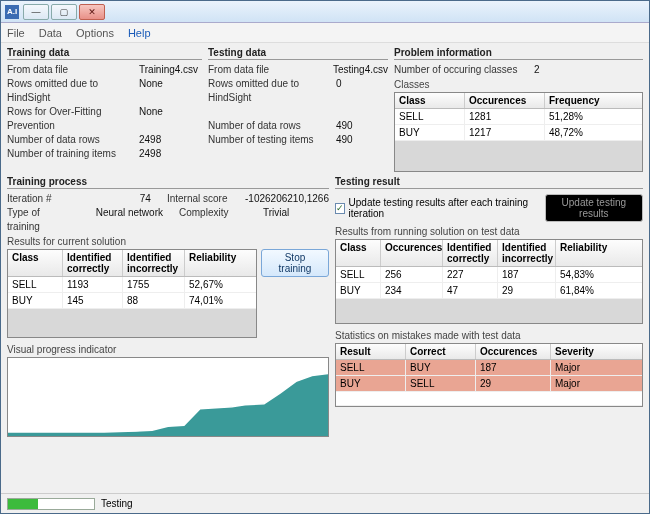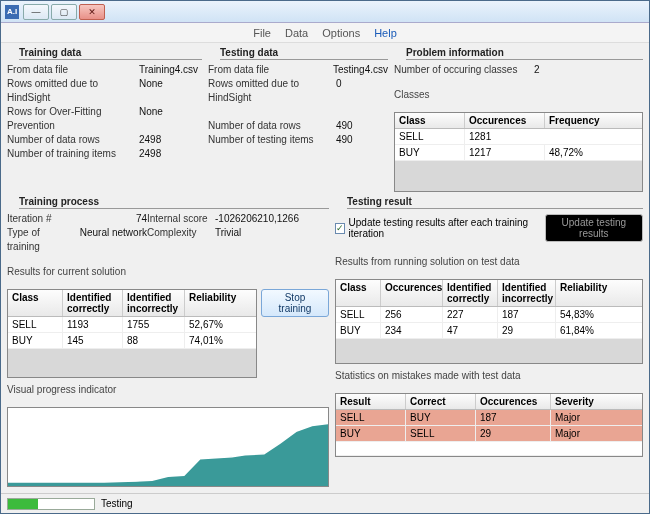--- a/index.html
+++ b/index.html
@@ -4,47 +4,47 @@
 <style>
 * { box-sizing: border-box; margin: 0; padding: 0; }
 body { font-family: Tahoma, Arial, sans-serif; font-size: 10px; background: #d4e4f7; width: 650px; height: 514px; overflow: hidden; }
 .window { width: 650px; height: 514px; border: 1px solid #4a6a8a; background: #f0f0f0; display: flex; flex-direction: column; }
 .titlebar { height: 22px; background: linear-gradient(#eaf3fc, #d0e3f5); display: flex; align-items: center; padding: 0 4px; border-bottom: 1px solid #aac; }
 .titlebar-icon { width: 14px; height: 14px; background: #3b6cb3; color: #fff; font-size: 8px; font-weight: bold; display: flex; align-items: center; justify-content: center; margin-right: 4px; }
 .title-text { flex: 1; color: #333; font-size: 11px; }
 .winbtns { display: flex; gap: 2px; }
 .winbtn { width: 26px; height: 16px; border: 1px solid #8aa; background: linear-gradient(#f4f8fc,#dce8f4); border-radius: 2px; display: flex; align-items: center; justify-content: center; font-size: 9px; color: #333; }
 .winbtn.close { background: linear-gradient(#f7c7c0,#e89088); border-color: #c06050; color: #5a1410; }
-.menubar { height: 20px; background: #f4f4f4; display: flex; align-items: center; padding: 0 6px; gap: 14px; font-size: 11px; color: #555; border-bottom: 1px solid #ddd; justify-content: center; }
+.menubar { height: 20px; background: #f4f4f4; display: flex; align-items: center; padding: 0 6px; gap: 14px; font-size: 11px; color: #555; border-bottom: 1px solid #ddd; }
 .menubar span.help { color: #1a5bb8; }
 .content { flex: 1; padding: 4px 6px; display: flex; flex-direction: column; gap: 4px; }
 .row1 { display: flex; gap: 6px; }
 .panel { display: flex; flex-direction: column; }
-.panel-title { font-weight: bold; font-size: 10px; color: #222; border-bottom: 1px solid #999; margin-bottom: 3px; padding-bottom: 1px; margin-left: 12px; }
+.panel-title { font-weight: bold; font-size: 10px; color: #222; border-bottom: 1px solid #999; margin-bottom: 3px; padding-bottom: 1px; }
 .kv { display: flex; font-size: 10px; color: #333; line-height: 14px; }
 .kv .k { width: 132px; }
 .kv .v { color: #111; }
 .training-left { width: 195px; }
 .testing-mid { width: 180px; }
 .problem-right { flex: 1; }
 .tbl { border: 1px solid #888; background: #fff; font-size: 10px; }
 .tbl .hdr { display: flex; background: linear-gradient(#fdfdfd,#e9e9e9); border-bottom: 1px solid #bbb; }
 .tbl .hdr div { padding: 2px 4px; border-right: 1px solid #ccc; font-weight: bold; }
 .tbl .hdr div:last-child { border-right: none; }
 .tbl .rw { display: flex; border-bottom: 1px solid #eee; }
 .tbl .rw div { padding: 2px 4px; border-right: 1px solid #eee; }
 .tbl .rw div:last-child { border-right: none; }
 .tbl .filler { height: 30px; background: #d8d8d8; }
 .row2 { display: flex; gap: 6px; flex: 1; }
 .left-col { width: 322px; display: flex; flex-direction: column; gap: 4px; }
 .right-col { flex: 1; display: flex; flex-direction: column; gap: 4px; }
-.proc-kv { display: flex; font-size: 10px; gap: 0; line-height: 14px; }
+.proc-kv { display: flex; font-size: 10px; gap: 16px; line-height: 14px; }
 .proc-kv .k { color: #333; }
 .proc-kv .v { color: #111; text-align: right; }
-.subtitle { font-size: 10px; color: #444; margin: 12px 0; }
+.subtitle { font-size: 10px; color: #444; margin: 2px 0; }
 .btn { border: 1px solid #7aa7d8; background: linear-gradient(#f2f9ff,#d5e8fb); border-radius: 3px; padding: 2px 8px; font-size: 10px; color: #123a66; }
 .btn.disabled { color: #999; border-color: #bbb; background: #000000; }
 .chk { display: flex; align-items: center; gap: 4px; font-size: 10px; }
 .chk .box { width: 11px; height: 11px; border: 1px solid #6a8aaf; background: #fff; display: flex; align-items: center; justify-content: center; color: #2a6a2a; font-size: 9px; }
 .chart { border: 1px solid #888; height: 80px; background: #fff; position: relative; overflow: hidden; }
 .chart-area { position: absolute; left: 0; top: 0; width: 100%; height: 100%; }
 .statusbar { height: 20px; display: flex; align-items: center; padding: 0 6px; gap: 6px; background: #f0f0f0; border-top: 1px solid #ccc; }
 .progress { width: 88px; height: 12px; border: 1px solid #9a9; background: #fff; }
 .progress-fill { height: 100%; background: #3cbb3c; }
 .red-row { background: #e9a593; }
@@ -125,20 +125,21 @@
         <div class="subtitle">Classes</div>
         <div class="tbl">
           <div class="hdr">
             <div style="width:70px">Class</div>
             <div style="width:80px">Occurences</div>
             <div style="flex:1">Frequency</div>
           </div>
           <div class="rw">
               <div style="width:70px">SELL</div>
               <div style="width:80px">1281</div>
+              <div style="flex:1">51,28%</div>
             </div>
           <div class="rw">
               <div style="width:70px">BUY</div>
               <div style="width:80px">1217</div>
               <div style="flex:1">48,72%</div>
             </div>
           <div class="filler"></div>
         </div>
       </div>
     </div>

